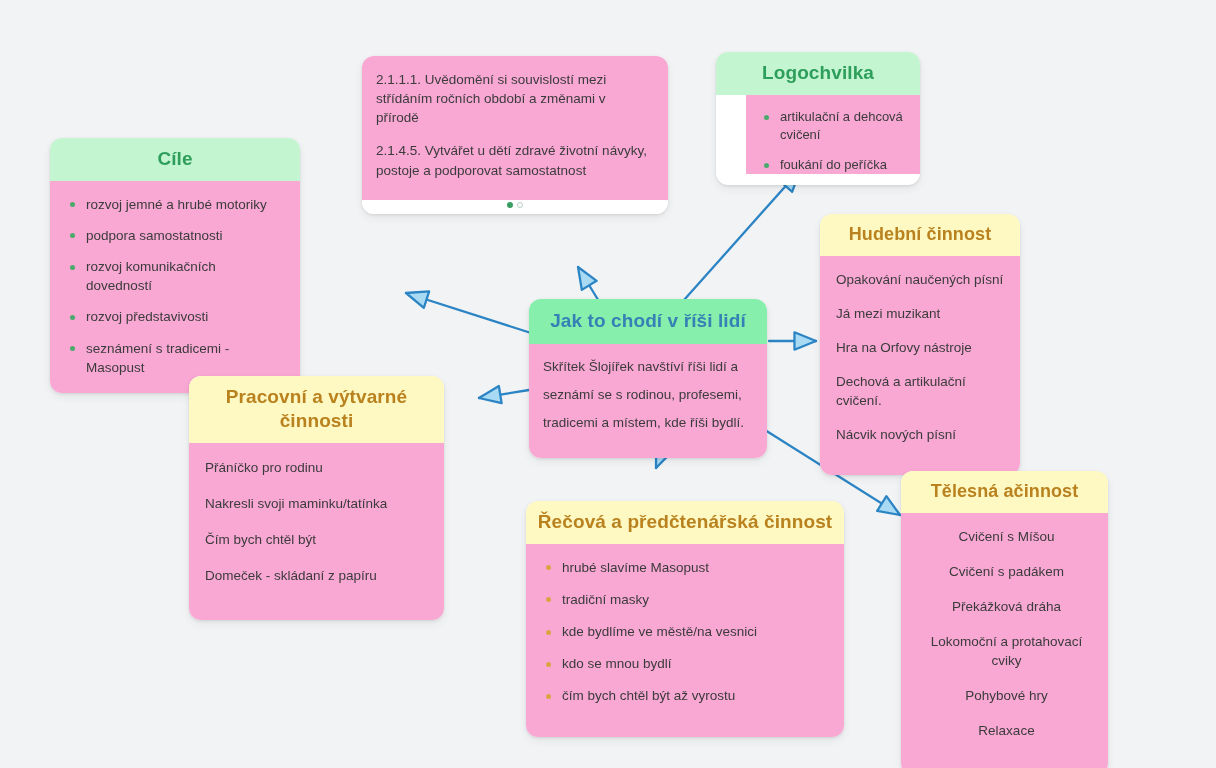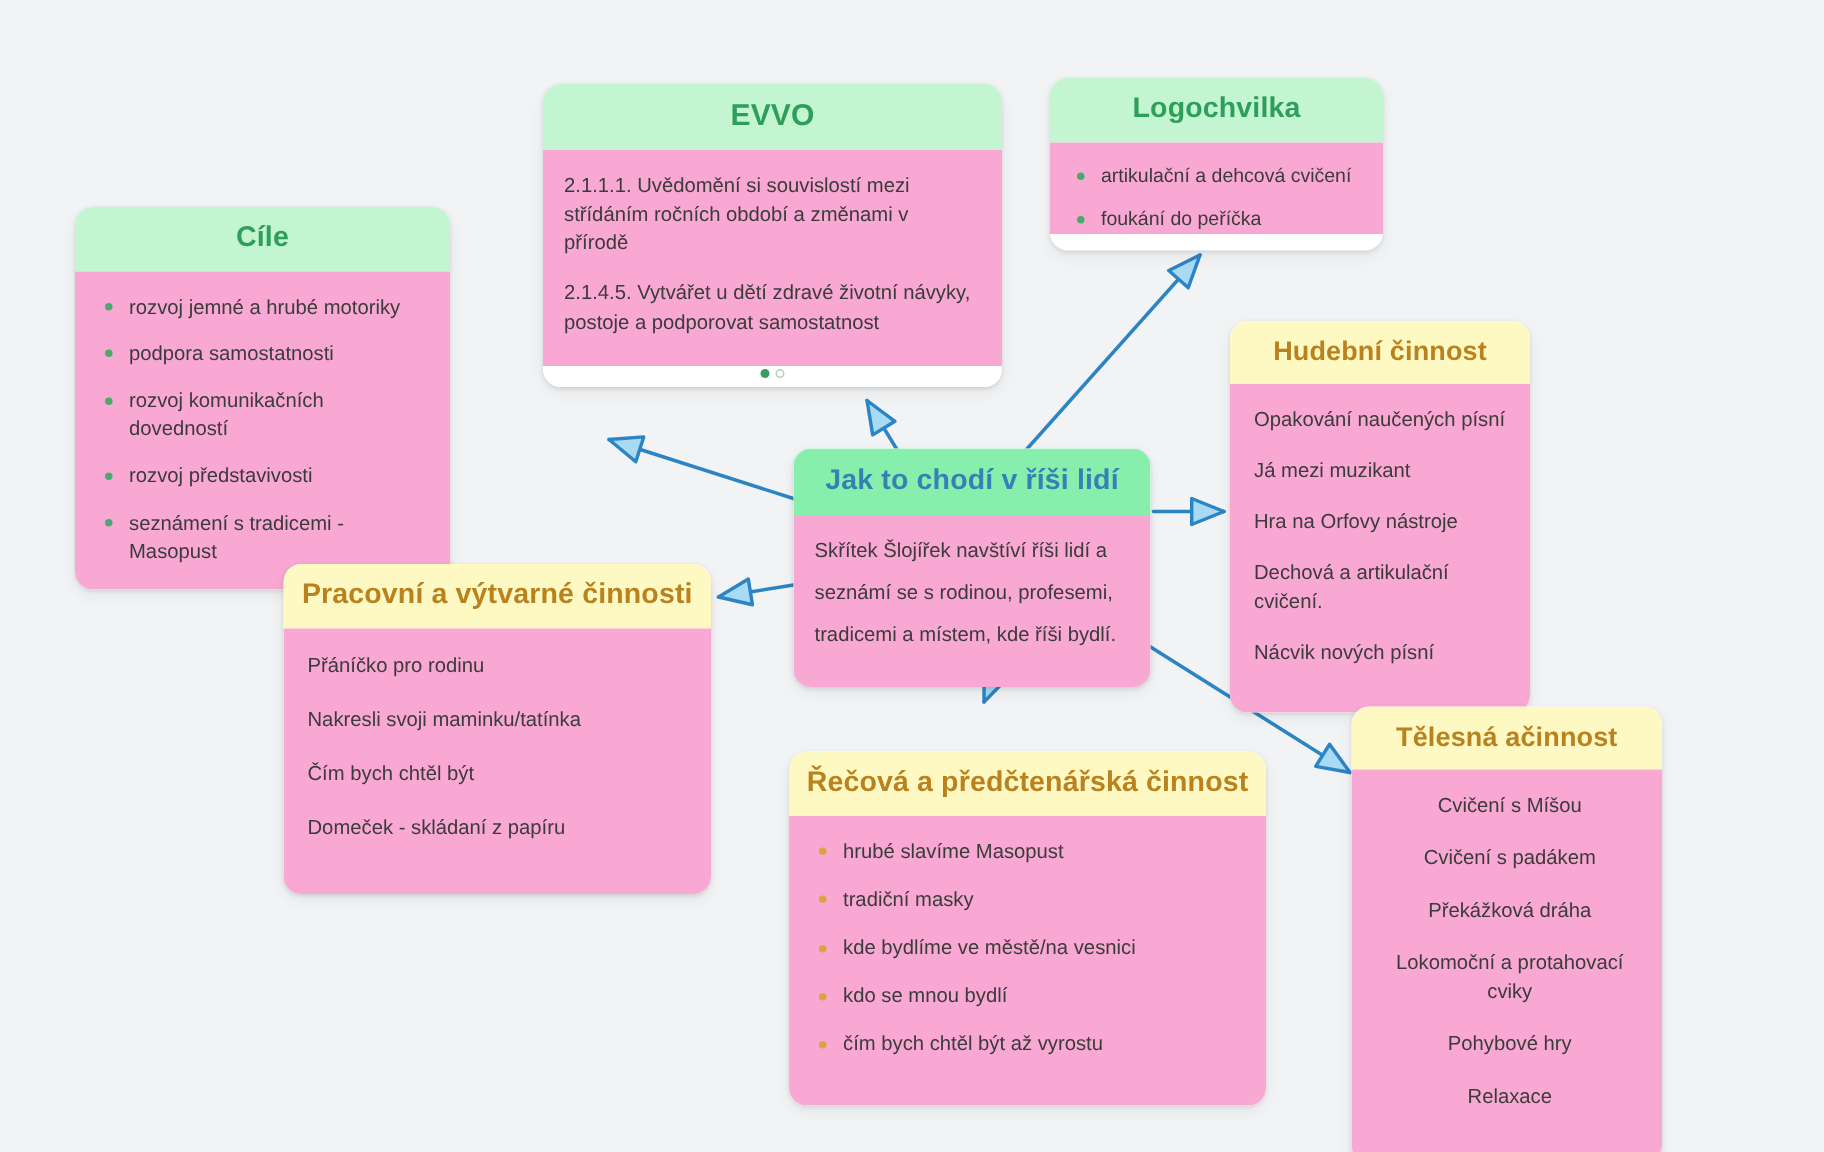--- a/index.html
+++ b/index.html
@@ -97,36 +97,36 @@
   
   #node-cile        { left: 50px;  top: 138px; width: 250px; }
   #node-cile .node-header { font-size: 19px; }
   #node-cile .node-body   { font-size: 13.5px; padding: 14px 16px 16px 16px; }
 
   #node-evvo        { left: 362px; top: 56px;  width: 306px; }
   #node-evvo .node-header { font-size: 20px; }
   #node-evvo .node-body   { font-size: 13.5px; padding: 14px 18px 6px 14px; }
   #node-evvo .node-body .row { margin-bottom: 14px; }
 
-  #node-logochvilka { left: 700px; top: 52px;  width: 222px; }
+  #node-logochvilka { left: 716px; top: 52px;  width: 204px; }
   #node-logochvilka .node-header { font-size: 19px; }
-  #node-logochvilka .node-body   { font-size: 13px; padding: 13px 10px 0 14px; }
+  #node-logochvilka .node-body   { font-size: 13px; padding: 13px 10px 0 14px; margin-left: 30px; }
   #node-logochvilka .node-body .row { margin-bottom: 11px; }
 
   #node-hudebni     { left: 820px; top: 214px; width: 200px; }
   #node-hudebni .node-header { font-size: 18px; }
   #node-hudebni .node-body   { font-size: 13.5px; padding: 14px 14px 16px 16px; }
   #node-hudebni .node-body .row { margin-bottom: 15px; }
 
   #node-central     { left: 529px; top: 299px; width: 238px; }
   #node-central .node-header { font-size: 19px; padding: 10px 8px 11px 8px; }
   #node-central .node-body   { font-size: 13.5px; padding: 13px 14px 16px 14px; }
   #node-central .node-body .row { margin-bottom: 8px; line-height: 1.5; }
 
-  #node-pracovni    { left: 189px; top: 376px; width: 285px; }
+  #node-pracovni    { left: 189px; top: 376px; width: 255px; }
   #node-pracovni .node-header { font-size: 19px; }
   #node-pracovni .node-body   { font-size: 13.5px; padding: 15px 14px 18px 16px; }
   #node-pracovni .node-body .row { margin-bottom: 17px; }
 
   #node-recova      { left: 526px; top: 501px; width: 318px; }
   #node-recova .node-header { font-size: 19px; }
   #node-recova .node-body   { font-size: 13.5px; padding: 14px 14px 18px 16px; }
   #node-recova .node-body .row { margin-bottom: 13px; }
 
   #node-telesna     { left: 901px; top: 471px; width: 207px; }
@@ -186,21 +186,20 @@
     <div class="node-body bulleted">
       <div class="row">rozvoj jemné a hrubé motoriky</div>
       <div class="row">podpora samostatnosti</div>
       <div class="row">rozvoj komunikačních dovedností</div>
       <div class="row">rozvoj představivosti</div>
       <div class="row">seznámení s tradicemi - Masopust</div>
     </div>
   </div>
 
   <div class="node theme-green" id="node-evvo">
-    <div class="node-header">EVVO</div>
     <div class="node-body">
       <div class="row">2.1.1.1. Uvědomění si souvislostí mezi střídáním ročních období a změnami v přírodě</div>
       <div class="row">2.1.4.5. Vytvářet u dětí zdravé životní návyky, postoje a podporovat samostatnost</div>
     </div>
     <div class="pager">
       <span class="dot active"></span>
       <span class="dot inactive"></span>
     </div>
   </div>
 

